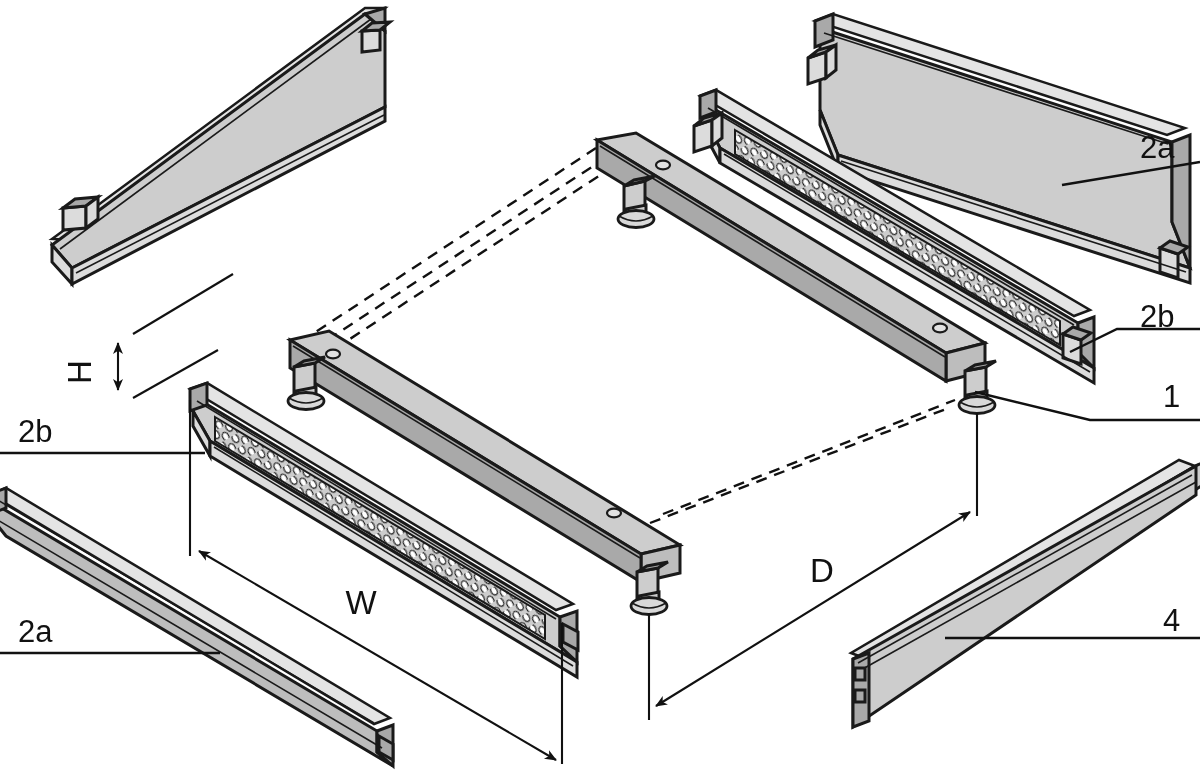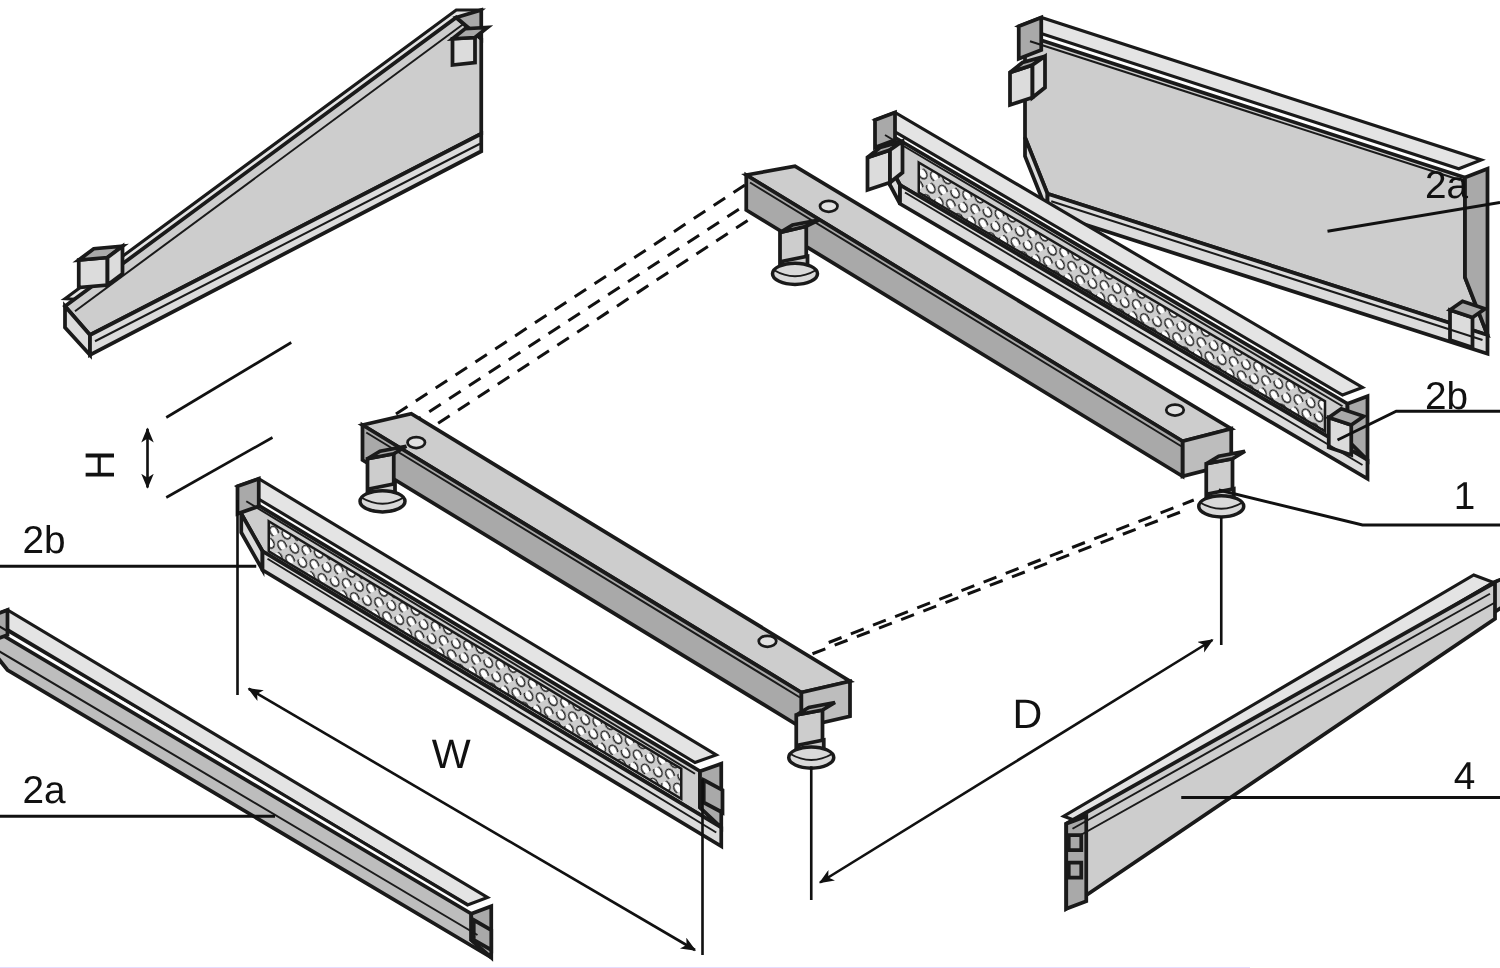--- a/index.html
+++ b/index.html
@@ -10,21 +10,21 @@
   body {
     width: 1200px;
     height: 774px;
     font-family: "Liberation Sans", sans-serif;
     overflow: hidden;
   }
   #diagram-root {
     position: relative;
     width: 1000px;
     height: 774px;
-    background: #8b5cf6;
+    background: #e5e5e5;
   }
   svg#tech-drawing {
     display: block;
     width: 1200px;
     height: 774px;
   }
   .part-face   { fill: #cdcdcd; stroke: #1a1a1a; stroke-width: 3; stroke-linejoin: miter; }
   .part-face-d { fill: #bdbdbd; stroke: #1a1a1a; stroke-width: 3; stroke-linejoin: miter; }
   .part-edge   { fill: #dcdcdc; stroke: #1a1a1a; stroke-width: 3; stroke-linejoin: miter; }
   .part-dark   { fill: #a9a9a9; stroke: #1a1a1a; stroke-width: 3; stroke-linejoin: miter; }

